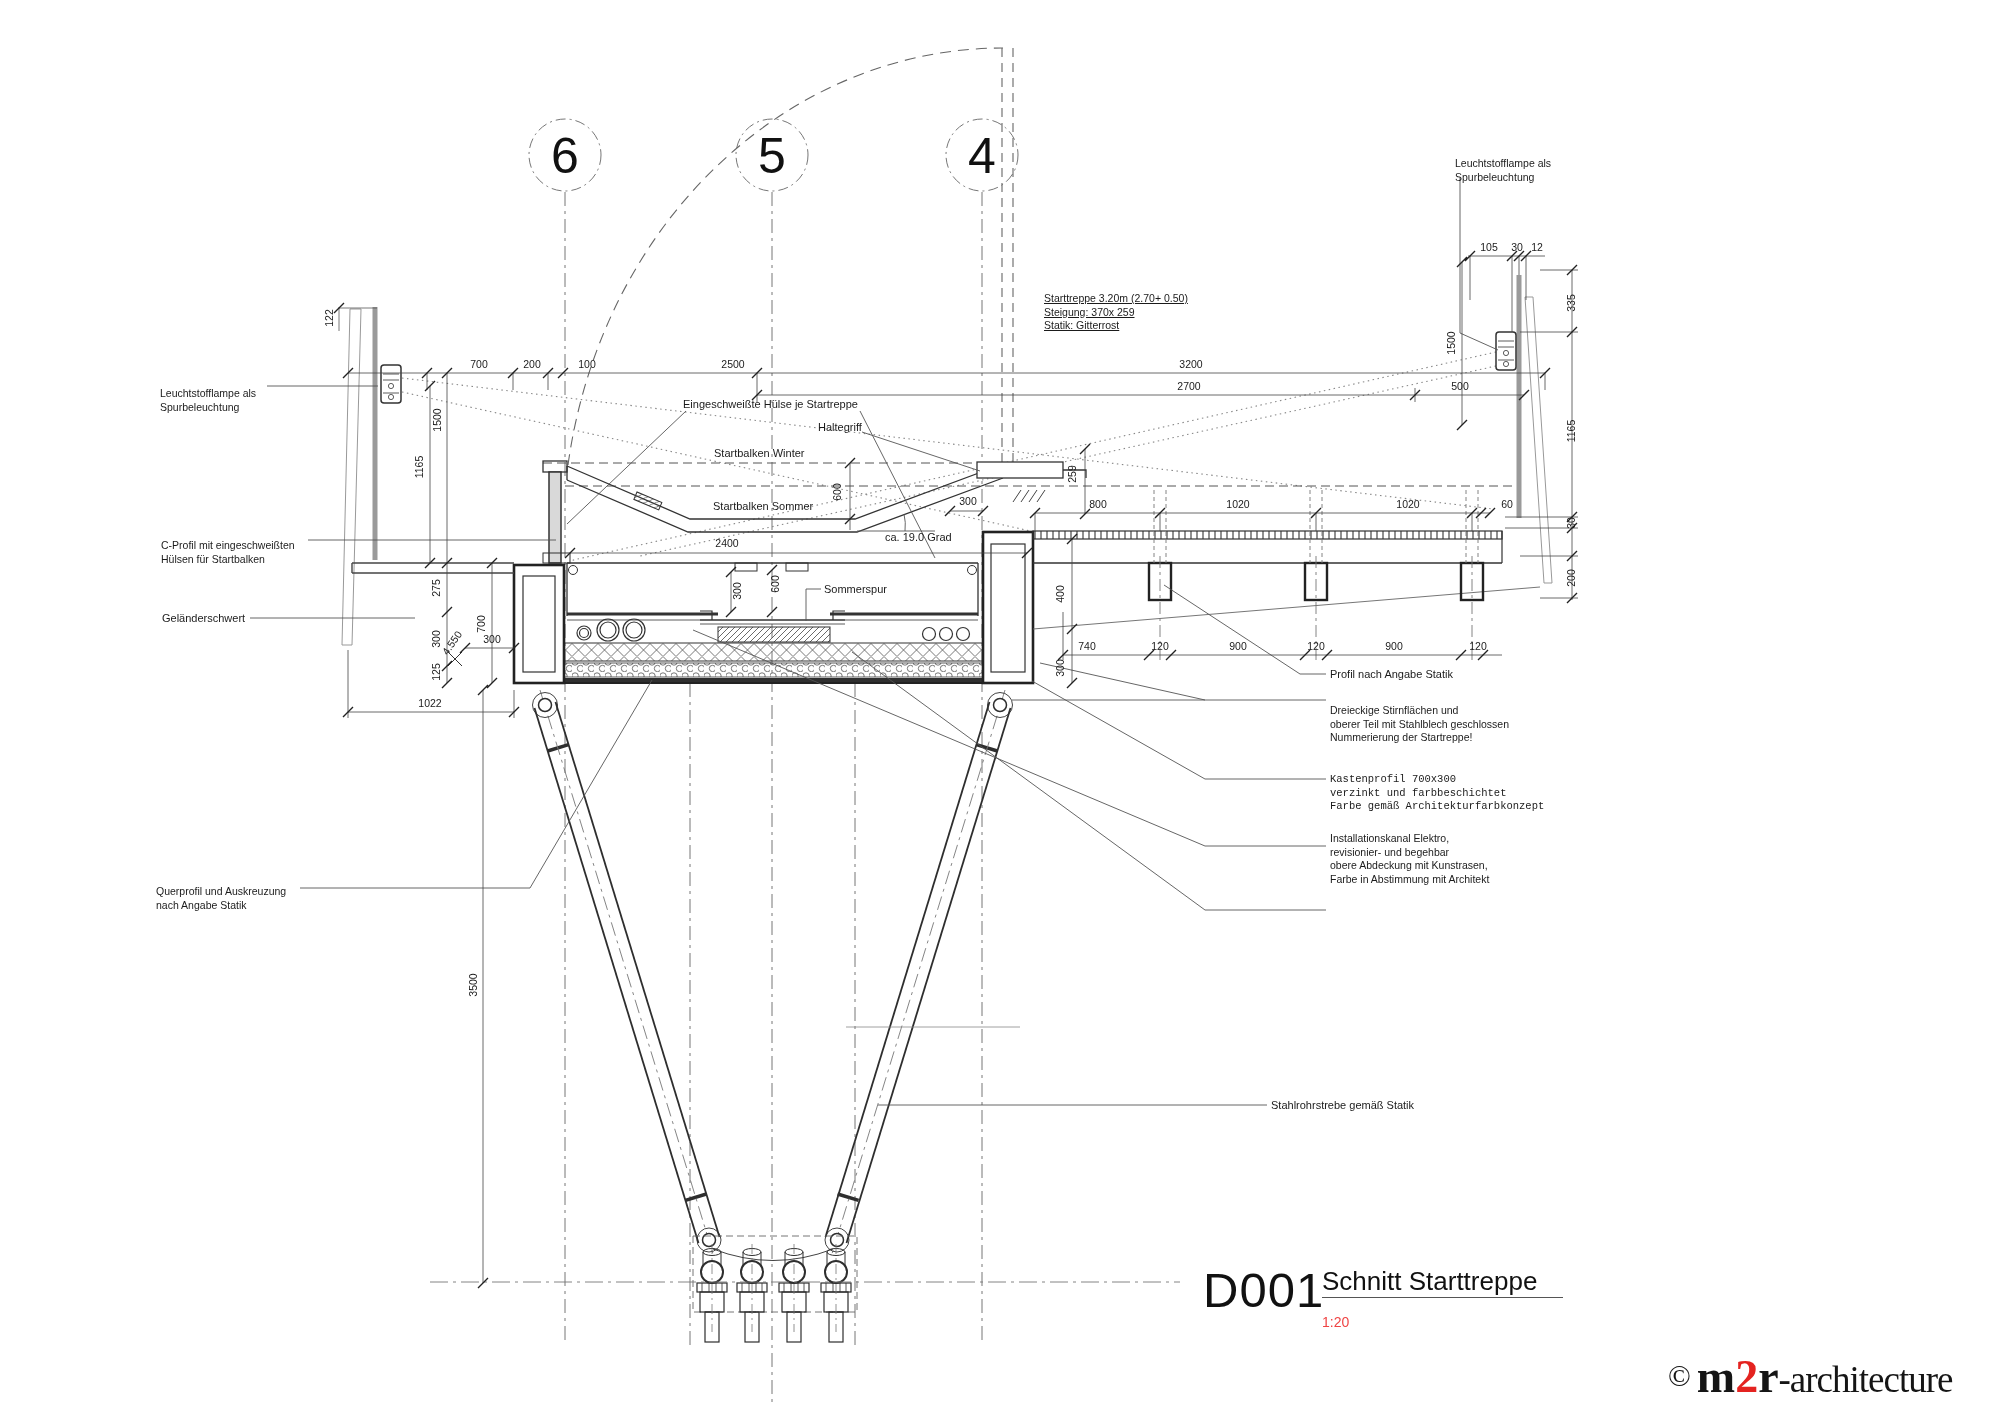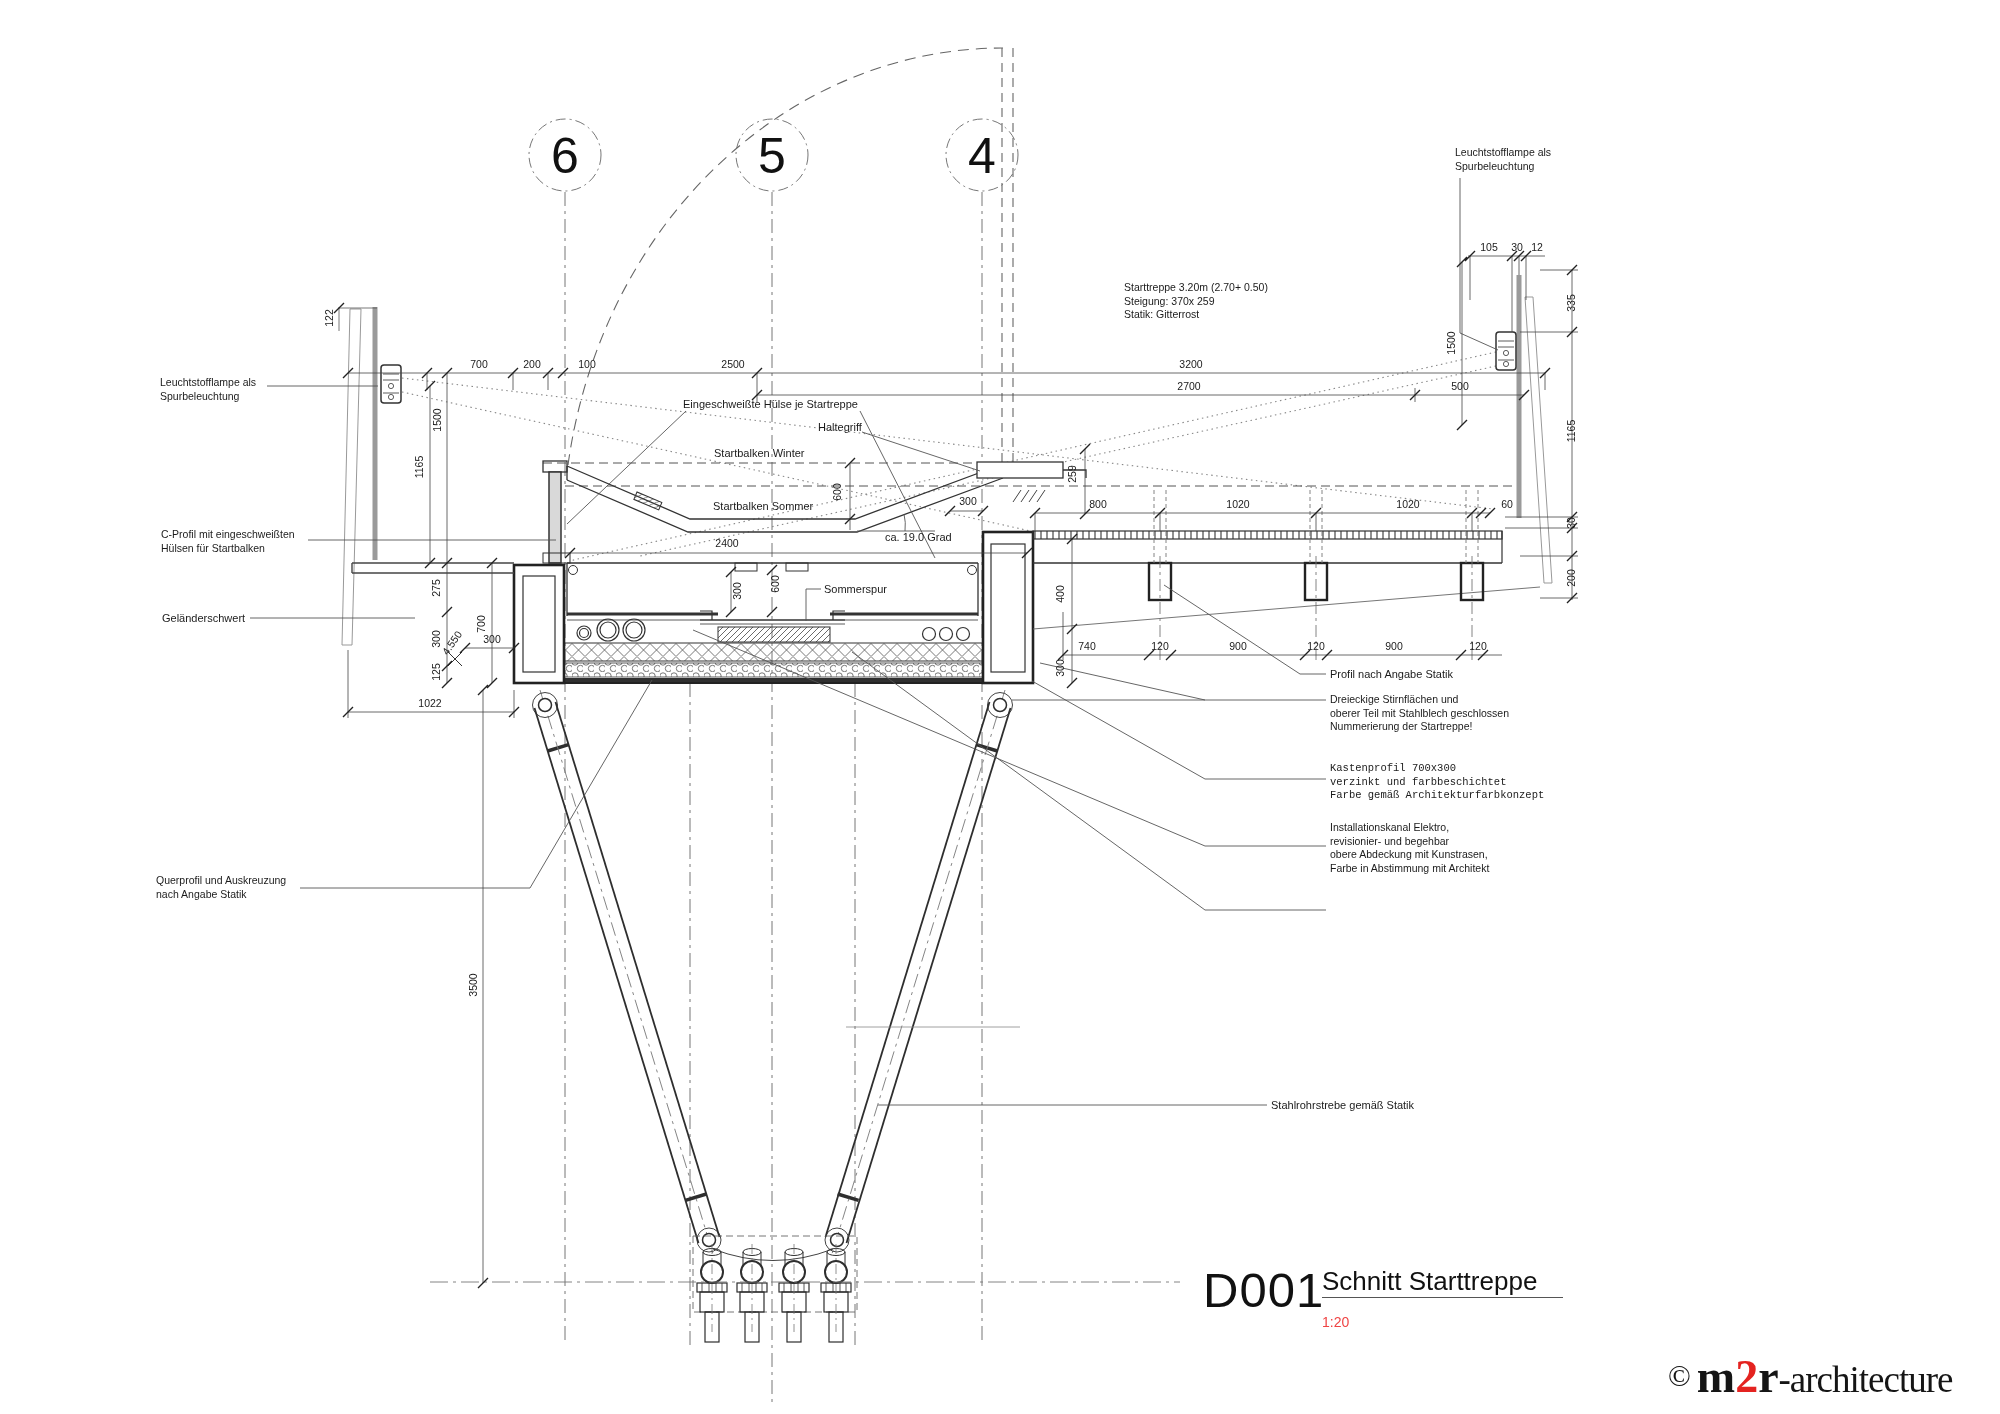--- a/index.html
+++ b/index.html
@@ -2,21 +2,21 @@
 <html><head>
 <meta charset="utf-8">
 <style>
   html,body{margin:0;padding:0;background:#fff;}
   #page{position:relative;width:2000px;height:1414px;background:#ffffff;overflow:hidden;
         font-family:"Liberation Sans",sans-serif;}
   svg{position:absolute;left:0;top:0;}
   .dim{font:10.5px "Liberation Sans",sans-serif;fill:#1b1b1b;}
   .lbl{font:11px "Liberation Sans",sans-serif;fill:#1b1b1b;}
   .bub{font:50px "Liberation Sans",sans-serif;fill:#111;}
-  .ann{position:absolute;font:10.5px/13.5px "Liberation Sans",sans-serif;color:#1b1b1b;white-space:nowrap;}
+  .ann{position:absolute;font:10.5px/13.5px "Liberation Sans",sans-serif;color:#1b1b1b;white-space:nowrap;margin-top:11px;}
   .ann span{display:block;}
   #titleblock{position:absolute;left:1203px;top:1258px;}
   #tb-code{position:absolute;left:0;top:4px;font:49px "Liberation Sans",sans-serif;color:#111;letter-spacing:1px;}
   #tb-title{position:absolute;left:119px;top:8px;font:26px "Liberation Sans",sans-serif;color:#111;white-space:nowrap;}
   #tb-scale{position:absolute;left:119px;top:56px;font:14px "Liberation Sans",sans-serif;color:#ef4444;}
   #tb-line{position:absolute;left:119px;top:39px;width:241px;border-top:1.5px solid #555;}
   #logo{position:absolute;left:1668px;top:1350px;font-family:"Liberation Serif",serif;color:#151515;white-space:nowrap;}
   #logo .c{font-size:30px;vertical-align:6px;letter-spacing:6px;}
   #logo .m2r{font-size:46px;font-weight:bold;}
   #logo .red{color:#e42320;}
@@ -456,21 +456,21 @@
 </svg>
 
 <div class="ann" style="left:160px;top:376px;">
   <span>Leuchtstofflampe als</span>
   <span>Spurbeleuchtung</span>
 </div>
 <div class="ann" style="left:1455px;top:146px;">
   <span>Leuchtstofflampe als</span>
   <span>Spurbeleuchtung</span>
 </div>
-<div class="ann" style="left:1124px;top:281px;">
+<div class="ann" style="left:1044px;top:281px;text-decoration:underline;">
   <span>Starttreppe 3.20m (2.70+ 0.50)</span>
   <span>Steigung: 370x 259</span>
   <span>Statik: Gitterrost</span>
 </div>
 <div class="ann" style="left:161px;top:528px;">
   <span>C-Profil mit eingeschweißten</span>
   <span>Hülsen für Startbalken</span>
 </div>
 <div class="ann" style="left:156px;top:874px;">
   <span>Querprofil und Auskreuzung</span>

